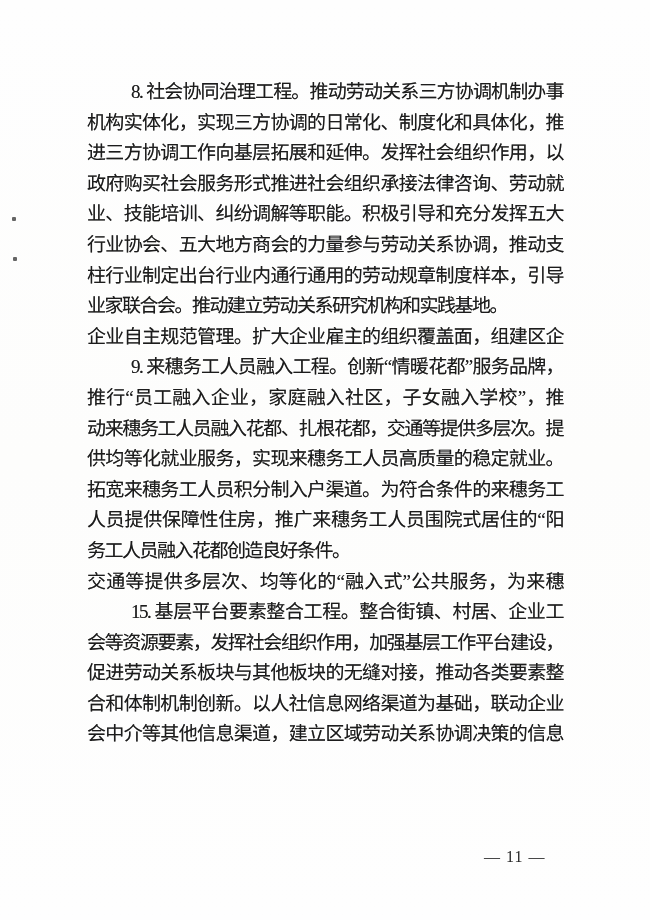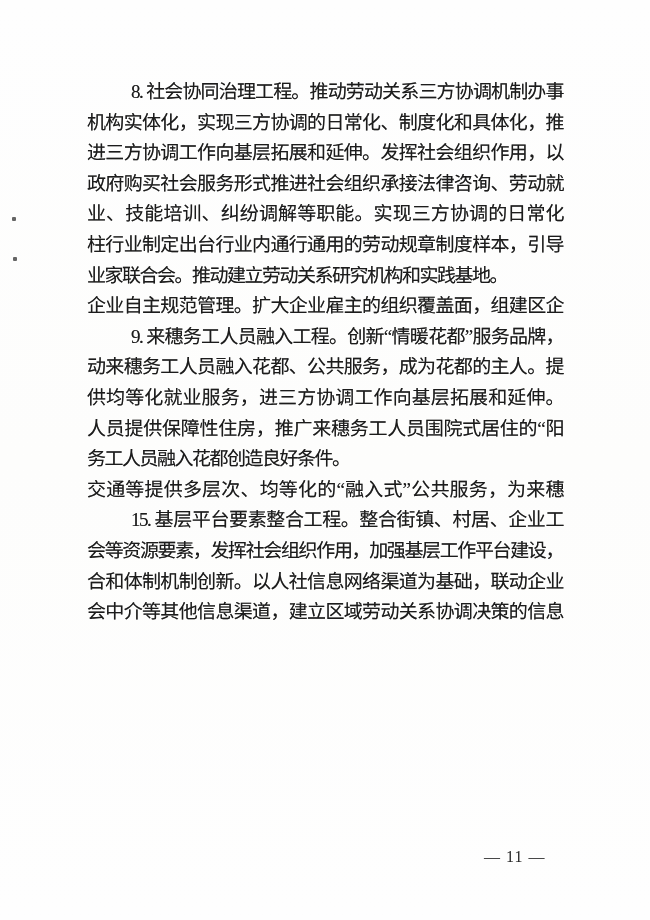--- a/index.html
+++ b/index.html
@@ -67,30 +67,34 @@
 
 <div class="page">
   <div class="margin-mark mark-1"></div>
   <div class="margin-mark mark-2"></div>
 
   <main id="text-block" style="color: rgb(28, 28, 28);">
       <div class="line first">8. 社会协同治理工程。推动劳动关系三方协调机制办事</div>
       <div class="line">机构实体化，实现三方协调的日常化、制度化和具体化，推</div>
       <div class="line">进三方协调工作向基层拓展和延伸。发挥社会组织作用，以</div>
       <div class="line">政府购买社会服务形式推进社会组织承接法律咨询、劳动就</div>
-      <div class="line">业、技能培训、纠纷调解等职能。实现三方协调的日常化</div>
+      <div class="line">业、技能培训、纠纷调解等职能。积极引导和充分发挥五大</div>
+      <div class="line">行业协会、五大地方商会的力量参与劳动关系协调，推动支</div>
       <div class="line">柱行业制定出台行业内通行通用的劳动规章制度样本，引导</div>
       <div class="line last">业家联合会。推动建立劳动关系研究机构和实践基地。</div>
       <div class="line">企业自主规范管理。扩大企业雇主的组织覆盖面，组建区企</div>
       <div class="line first">9. 来穗务工人员融入工程。创新“情暖花都”服务品牌，</div>
-      <div class="line">动来穗务工人员融入花都、公共服务，成为花都的主人。提</div>
-      <div class="line">供均等化就业服务，进三方协调工作向基层拓展和延伸。</div>
+      <div class="line">推行“员工融入企业，家庭融入社区，子女融入学校”，推</div>
+      <div class="line">动来穗务工人员融入花都、扎根花都，交通等提供多层次。提</div>
+      <div class="line">供均等化就业服务，实现来穗务工人员高质量的稳定就业。</div>
+      <div class="line">拓宽来穗务工人员积分制入户渠道。为符合条件的来穗务工</div>
       <div class="line">人员提供保障性住房，推广来穗务工人员围院式居住的“阳</div>
       <div class="line last">务工人员融入花都创造良好条件。</div>
       <div class="line">交通等提供多层次、均等化的“融入式”公共服务，为来穗</div>
       <div class="line first">15. 基层平台要素整合工程。整合街镇、村居、企业工</div>
       <div class="line">会等资源要素，发挥社会组织作用，加强基层工作平台建设，</div>
+      <div class="line">促进劳动关系板块与其他板块的无缝对接，推动各类要素整</div>
       <div class="line">合和体制机制创新。以人社信息网络渠道为基础，联动企业</div>
       <div class="line">会中介等其他信息渠道，建立区域劳动关系协调决策的信息</div>
     </main>
 
   <div class="page-number">— 11 —</div>
 </div>
 
 </body></html>

